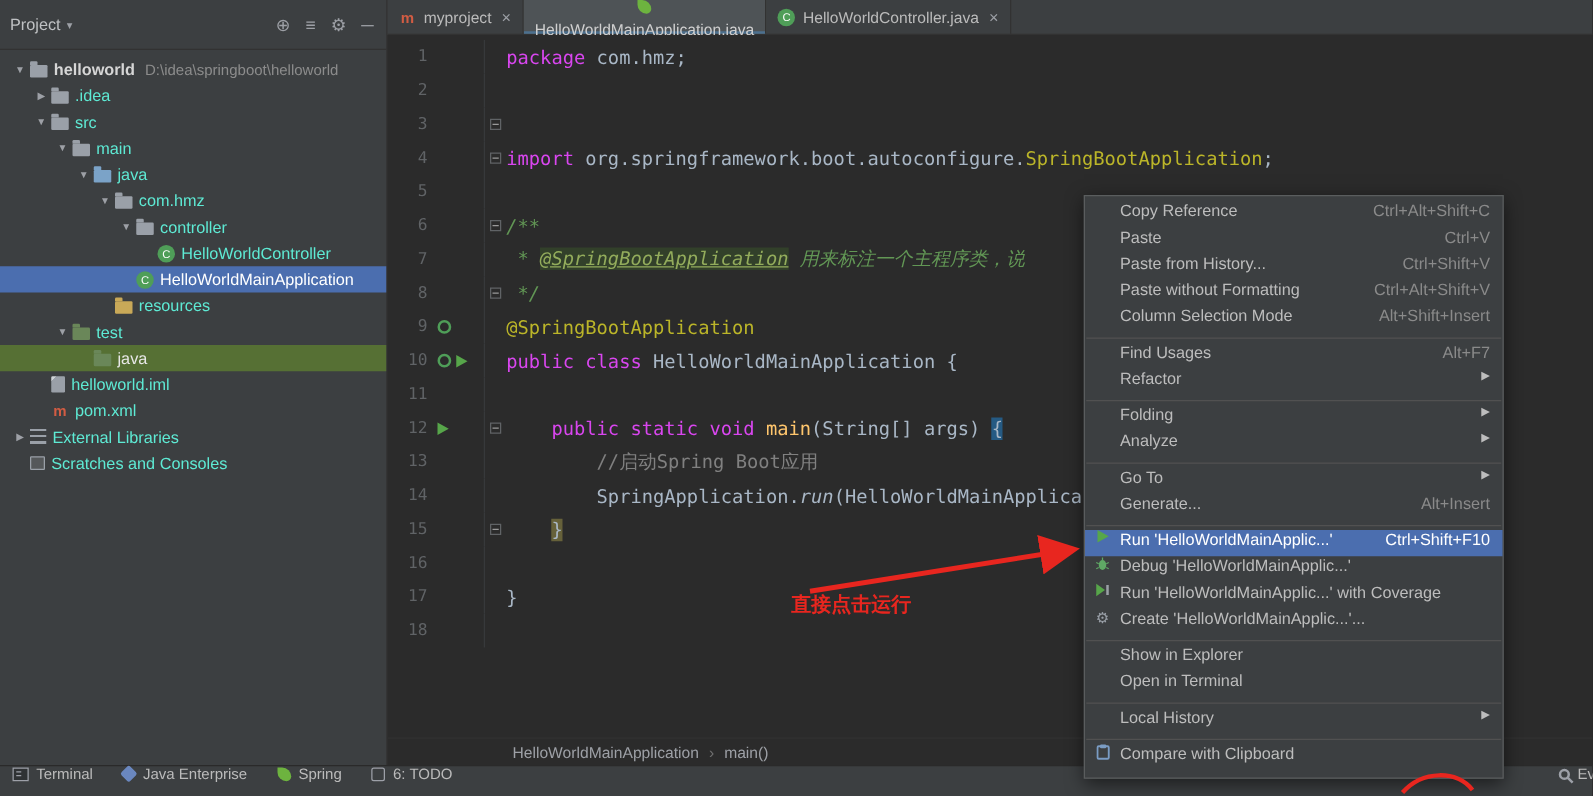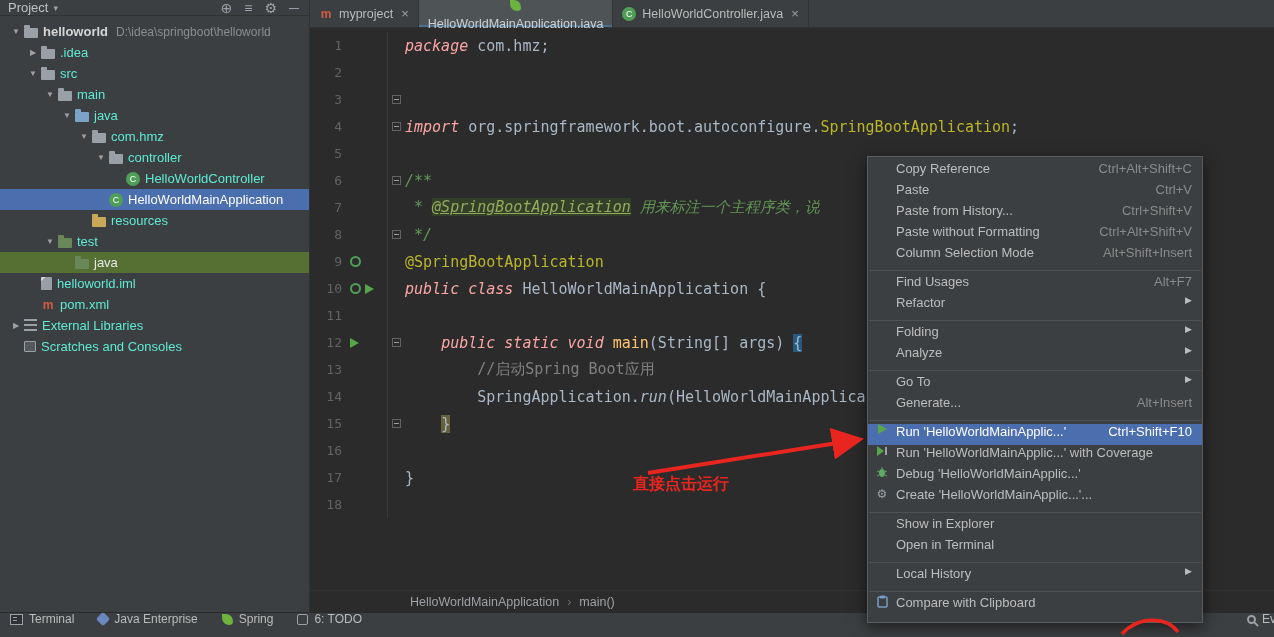--- a/index.html
+++ b/index.html
@@ -3,21 +3,21 @@
 <meta charset="utf-8">
 <style>
   * { box-sizing: border-box; margin: 0; padding: 0; }
   html,body { width:1274px; height:637px; overflow:hidden; }
   body { position:relative; background:#2b2b2b; font-family:"Liberation Sans",sans-serif; cursor:default; }
 
   .app { display:flex; height:612px; }
 
   
   .project-panel { width:310px; flex:none; background:#3c3f41; color:#bbb; font-size:13px; border-right:1px solid #323232; }
-  .panel-header { height:16px; display:flex; align-items:center; padding:0 10px 0 8px; border-bottom:1px solid #323232; }
+  .panel-header { height:40px; display:flex; align-items:center; padding:0 10px 0 8px; border-bottom:1px solid #323232; }
   .ph-title { display:flex; align-items:center; gap:5px; color:#bfc1c3; }
   .ph-caret { font-size:9px; color:#9da0a6; }
   .ph-icons { margin-left:auto; display:flex; gap:12px; color:#9da0a6; font-size:14px; }
   .ph-icons span { line-height:1; }
 
   .tree { padding-top:5px; }
   .trow { height:21px; display:flex; align-items:center; padding-left:calc(8px + var(--lvl)*17px); white-space:nowrap; }
   .trow .arr { width:16px; flex:none; text-align:center; font-size:8px; color:#9da0a6; }
   .tlabel { margin-left:5px; color:#5eead4; }
   .tpath  { margin-left:8px; color:#8c8c8c; font-size:12px; }
@@ -44,21 +44,21 @@
   .tab-close { color:#9da0a6; font-size:13px; margin-left:2px; }
   .springicon { width:11px; height:11px; background:#6db33f; border-radius:0 70% 4px 70%; flex:none; }
 
   .editor { height:562px; flex:none; background:#2b2b2b; padding-top:4px; font-family:"DejaVu Sans Mono",monospace; }
   .eline { display:flex; height:27px; align-items:center; font-size:15px; color:#a9b7c6; }
   .ln { flex:0 0 36px; text-align:right; padding-right:4px; color:#606366; font-size:13px; }
   .gict { flex:0 0 42px; height:100%; display:flex; align-items:center; gap:4px; padding-left:4px; border-right:1px solid #37393b; }
   .foldc { flex:0 0 17px; display:flex; align-items:center; justify-content:center; }
   .ctext { white-space:pre; }
 
-  .kw { color:#fca5a5;font-style:italic; } .pl { color:#a9b7c6; } .ann { color:#bbb529; }
+  .kw { color:#d946ef; } .pl { color:#a9b7c6; } .ann { color:#bbb529; }
   .doc { color:#629755; font-style:italic; }
   .doctag { color:#93ac5c; font-style:italic; text-decoration:underline; background:#32402a; }
   .cmt { color:#808080; } .mth { color:#ffc66d; } .stm { color:#a9b7c6; font-style:italic; }
   .brace  { background:#255a83; }
   .brace2 { background:#66613a; }
 
   .fm { width:9px; height:9px; border:1px solid #606366; background:#2b2b2b; position:relative; }
   .fm::after { content:""; position:absolute; left:1px; right:1px; top:3px; height:1px; background:#9a9a9a; }
   .bean { width:11px; height:11px; border-radius:50%; border:2px solid #4f9e58; flex:none; }
   .runtri { width:0; height:0; border-left:9px solid #57a64a; border-top:5px solid transparent; border-bottom:5px solid transparent; flex:none; }
@@ -440,38 +440,38 @@
   <div class="mitem sel">
       <span class="mic">
         <span class="runtri"></span>
       </span>
       <span class="mlabel">Run 'HelloWorldMainApplic...'</span>
       <span class="mright">Ctrl+Shift+F10</span>
     </div>
   <div class="mitem">
       <span class="mic">
         <svg width="12" height="12" viewBox="0 0 12 12">
-          <polygon points="1,1 8,6 1,11" fill="#57a64a"></polygon>
-          <rect x="9" y="2" width="2" height="8" fill="#9aa0a6"></rect>
-        </svg>
-      </span>
-      <span class="mlabel">Run 'HelloWorldMainApplic...' with Coverage</span>
-    </div>
-  <div class="mitem">
-      <span class="mic">
-        <svg width="12" height="12" viewBox="0 0 12 12">
           <ellipse cx="6" cy="7" rx="3" ry="4" fill="#5fa865"></ellipse>
           <line x1="6" y1="1" x2="6" y2="3" stroke="#5fa865"></line>
           <line x1="1" y1="5" x2="3" y2="6" stroke="#5fa865"></line>
           <line x1="11" y1="5" x2="9" y2="6" stroke="#5fa865"></line>
           <line x1="1" y1="10" x2="3" y2="9" stroke="#5fa865"></line>
           <line x1="11" y1="10" x2="9" y2="9" stroke="#5fa865"></line>
         </svg>
       </span>
       <span class="mlabel">Debug 'HelloWorldMainApplic...'</span>
+    </div>
+  <div class="mitem">
+      <span class="mic">
+        <svg width="12" height="12" viewBox="0 0 12 12">
+          <polygon points="1,1 8,6 1,11" fill="#57a64a"></polygon>
+          <rect x="9" y="2" width="2" height="8" fill="#9aa0a6"></rect>
+        </svg>
+      </span>
+      <span class="mlabel">Run 'HelloWorldMainApplic...' with Coverage</span>
     </div>
   <div class="mitem">
       <span class="mic gearglyph">⚙</span>
       <span class="mlabel">Create 'HelloWorldMainApplic...'...</span>
     </div>
   <div class="msep"></div>
   <div class="mitem">
       <span class="mic"></span>
       <span class="mlabel">Show in Explorer</span>
     </div>

